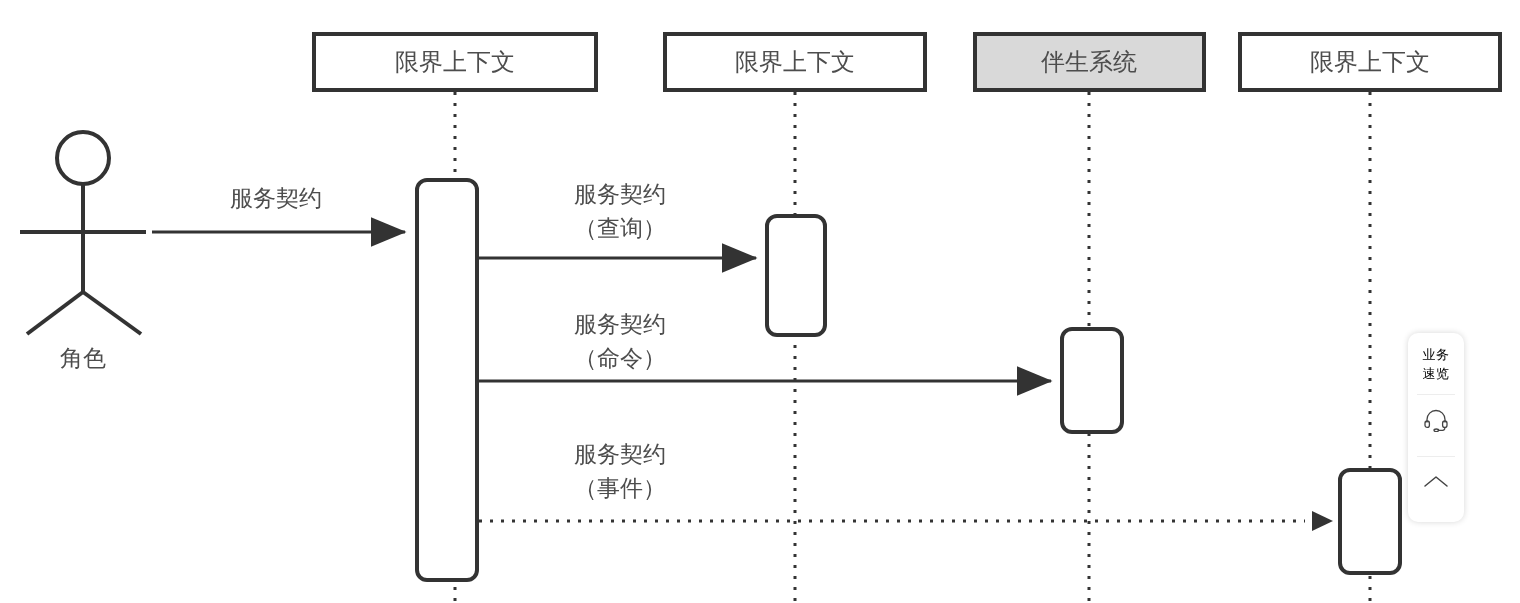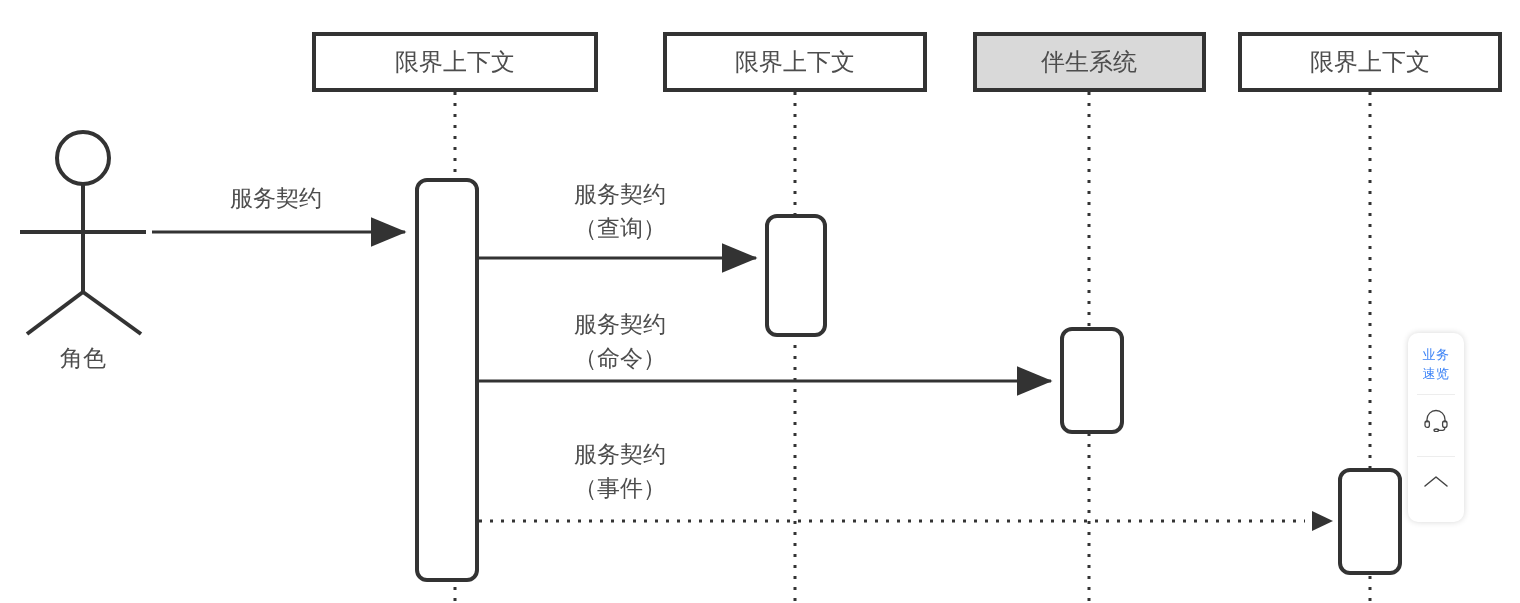--- a/index.html
+++ b/index.html
@@ -60,21 +60,21 @@
     box-shadow: 0 0 6px rgba(0,0,0,0.16);
     box-sizing: border-box;
     display: flex;
     flex-direction: column;
     align-items: center;
   }
   #side-widget .wg-text {
     margin-top: 12px;
     font-size: 13px;
     line-height: 19px;
-    color: #3b82f6;
+    color: #000000;
     text-align: center;
     font-family: "Liberation Sans", "DejaVu Sans", sans-serif;
     letter-spacing: 0.5px;
   }
   #side-widget .wg-divider {
     width: 38px;
     height: 1px;
     background: #ededed;
     margin: 11px 0 0 0;
   }

